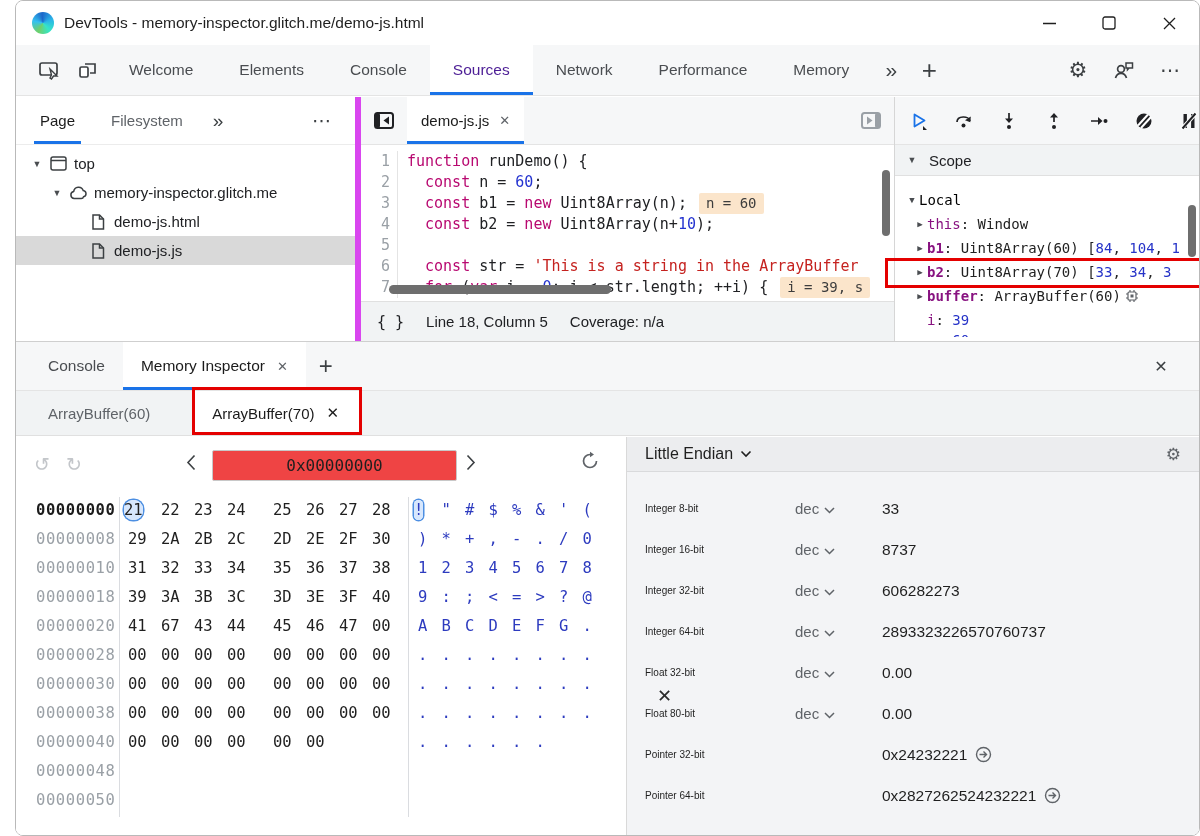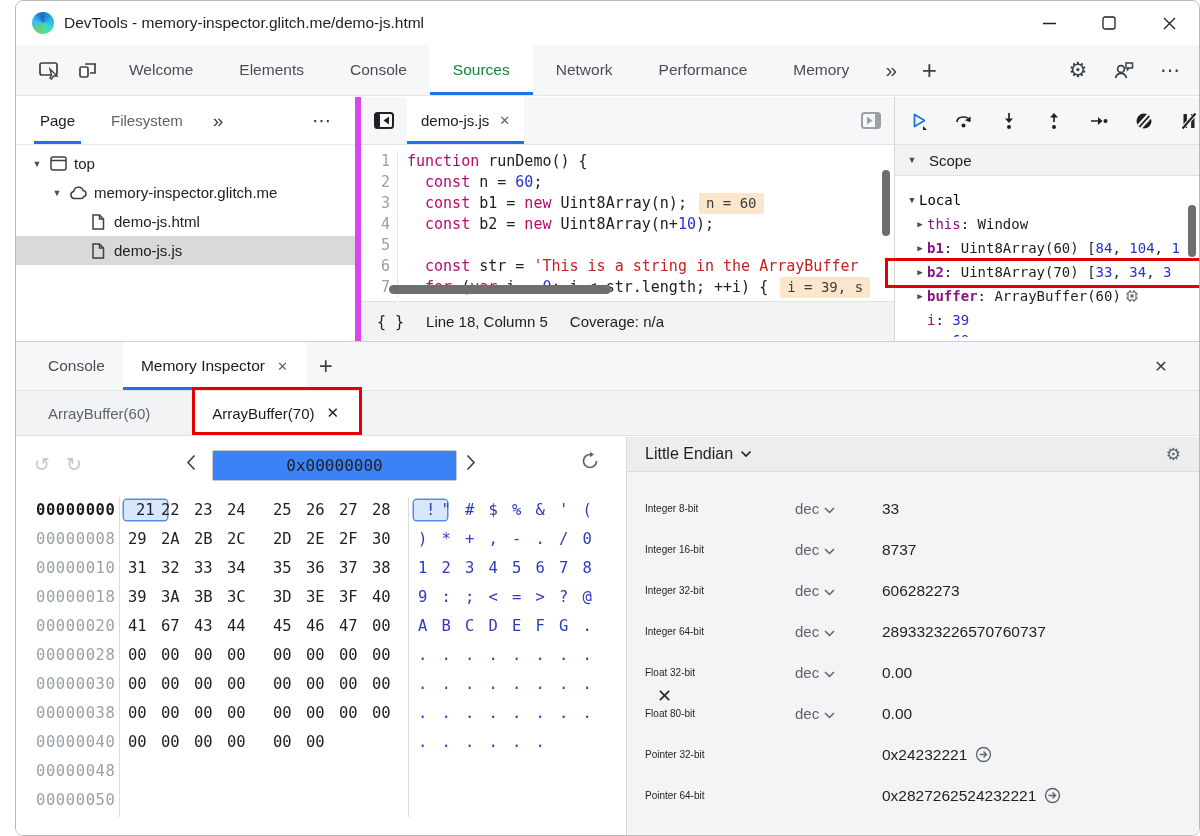--- a/index.html
+++ b/index.html
@@ -12,21 +12,21 @@
     background:conic-gradient(from 210deg,#6fd06a,#35c1f1,#1b66c9,#2bb3e8,#35e5c8,#6fd06a); }
   .title-text { font-size:15.5px; color:#1f1f1f; }
   .win-controls { position:absolute; right:0; top:0; height:44px; display:flex; }
   .win-btn { width:60px; height:44px; display:flex; align-items:center; justify-content:center; color:#1f1f1f; }
 
   
   .main-toolbar { height:51px; background:#f6f7f8; border-bottom:1px solid #e4e4e4; display:flex; align-items:stretch; padding-left:14px; }
   .tb-icon { display:flex; align-items:center; justify-content:center; width:38px; color:#3c4043; }
   .main-tabs { display:flex; align-items:stretch; }
   .main-tab { display:flex; align-items:center; padding:0 23px; font-size:15.5px; color:#4a4d51; position:relative; }
-  .main-tab.active { background:#fff; color:#15803d; box-shadow:inset 0 -3px 0 0 #1a73e8; }
+  .main-tab.active { background:#fff; color:#4c1d95; box-shadow:inset 0 -3px 0 0 #1a73e8; }
   .tb-right { margin-left:auto; display:flex; align-items:center; padding-right:10px; gap:8px; }
 
   
   .workspace { position:absolute; top:96px; left:0; right:0; height:244px; display:flex; background:#fff; }
 
   
   .sidebar { width:364px; border-right:6px solid #d946ef; position:relative; }
   .sidebar-tabs { height:48px; display:flex; align-items:center; padding-left:18px; border-bottom:1px solid #ececec; }
   .side-tab { font-size:15px; color:#5f6368; padding:0 6px; margin-right:24px; height:100%; display:flex; align-items:center; }
   .side-tab.active { color:#1b1b1b; box-shadow:inset 0 -3px 0 0 #1a73e8; }
@@ -79,34 +79,34 @@
   .buffer-tabs { height:45px; background:#f1f3f4; border-bottom:1px solid #e0e0e0; display:flex; align-items:stretch; padding-left:12px; }
   .btab { display:flex; align-items:center; gap:12px; padding:0 20px; font-size:15px; color:#5f6368; }
   .btab.active { background:#fff; color:#1b1b1b; margin-left:22px; }
   .drawer-content { position:absolute; top:95px; left:0; right:0; bottom:0; display:flex; }
 
   
   .memview { width:610px; position:relative; background:#fff; }
   .mem-toolbar { position:relative; height:56px; }
   .mt-item { position:absolute; display:flex; align-items:center; justify-content:center; color:#3c4043; }
   .mt-disabled { color:#c3c6ca; }
-  .addr-input { position:absolute; left:196px; top:13px; width:245px; height:31px; border:1px solid #c8c8c8; border-radius:2px; background:#3b82f6; text-align:center; font:16px "DejaVu Sans Mono",monospace; color:#1f1f1f; }
+  .addr-input { position:absolute; left:196px; top:13px; width:245px; height:31px; border:1px solid #c8c8c8; border-radius:2px; background:#ef4444; text-align:center; font:16px "DejaVu Sans Mono",monospace; color:#1f1f1f; }
   .hexgrid { position:absolute; top:56px; left:0; right:0; bottom:0; font:15.5px "DejaVu Sans Mono",monospace; padding-top:4px; }
   .hexgrid::before, .hexgrid::after { content:""; position:absolute; top:4px; bottom:18px; border-left:1px solid #dadce0; }
   .hexgrid::before { left:103px; } .hexgrid::after { left:392px; }
   .hexrow { position:relative; height:29px; }
   .haddr { position:absolute; left:20px; top:4px; color:#9aa0a6; letter-spacing:0.6px; }
   .haddr.cur { color:#1b1b1b; font-weight:bold; }
   .hbytes { position:absolute; left:112px; top:4px; display:flex; }
   .hbyte { width:33px; } .hbyte:nth-child(5) { margin-left:13px; }
   .hbyte i, .hascii i { font-style:normal; color:#1f1f1f; }
   .hascii { position:absolute; left:402px; top:4px; display:flex; }
   .hascii span { width:23.5px; }
   .hascii i { color:#2d3bbf; }
-  .selcell { background:#d7e7fd; box-shadow:0 0 0 1.5px #4d8fe2; border-radius:3px; padding:1px 12px; margin-left:-4px; }
+  .selcell { background:#d7e7fd; box-shadow:0 0 0 1.5px #4d8fe2; border-radius:9px; padding:1px 0; margin-left:-4px; }
 
   
   .interp { flex:1; background:#f3f4f6; border-left:1px solid #d9d9d9; position:relative; }
   .interp-header { height:35px; background:#ecedef; border-bottom:1px solid #d9dadc; display:flex; align-items:center; padding:0 18px; font-size:16px; color:#1f1f1f; gap:7px; }
   .interp-gear { margin-left:auto; color:#5f6368; font-size:17px; }
   .interp-rows { position:absolute; top:35px; left:0; right:0; padding-top:16px; }
   .irow { height:41px; display:flex; align-items:center; padding-left:18px; }
   .ilabel { width:150px; font-size:10px; color:#1f1f1f; }
   .ifmt { width:87px; font-size:15px; color:#5f6368; display:flex; align-items:center; gap:5px; }
   .ival { font-size:15.5px; color:#1f1f1f; display:flex; align-items:center; gap:8px; }

